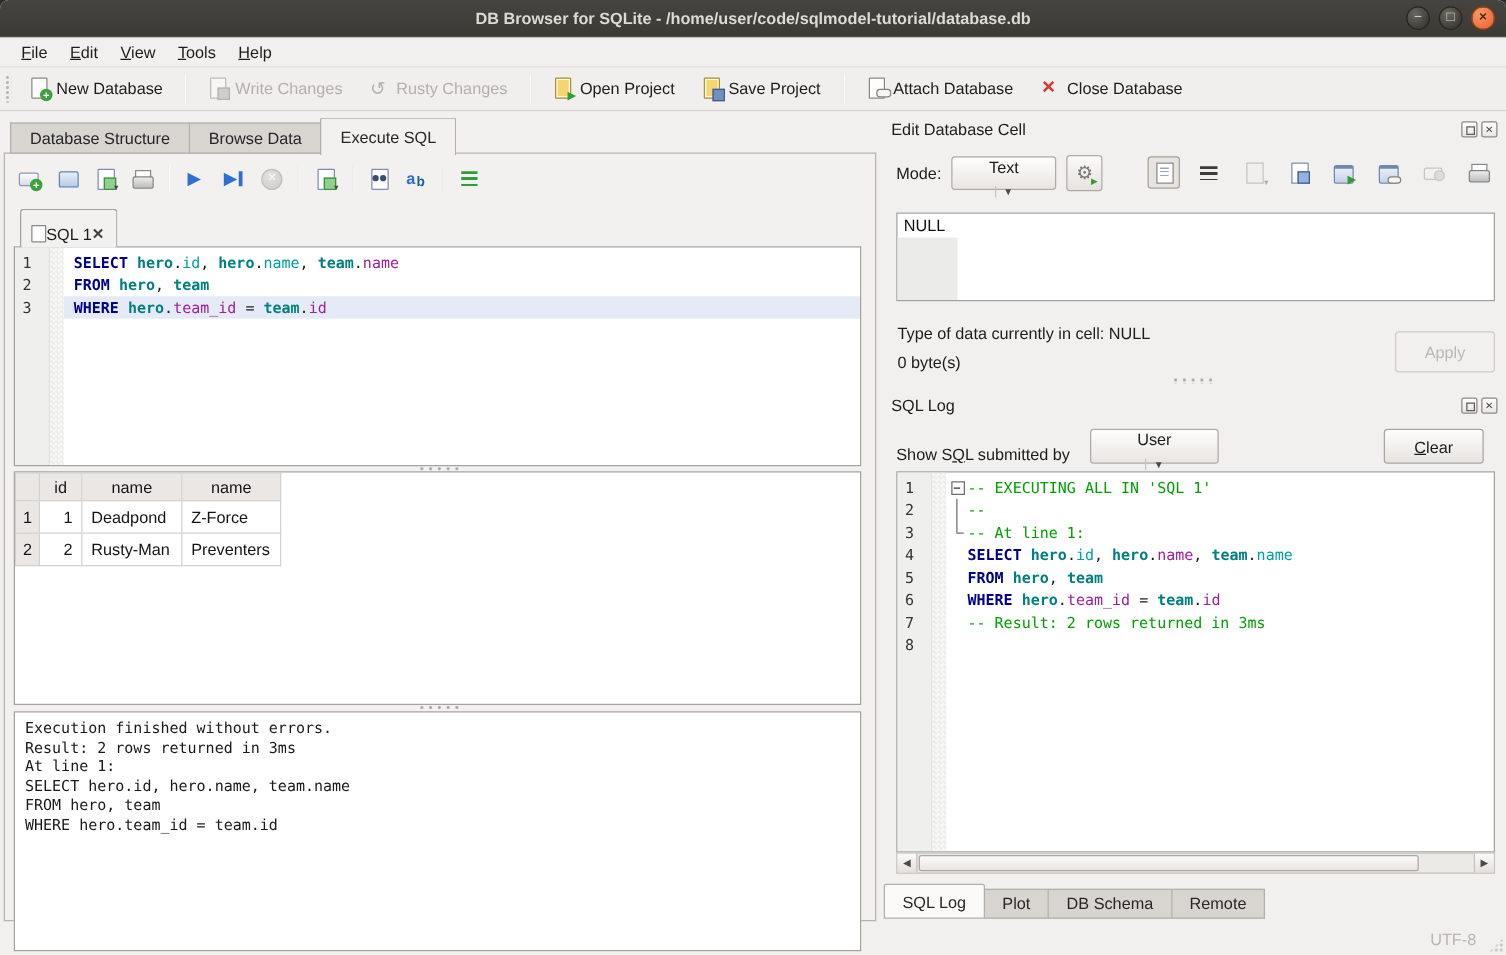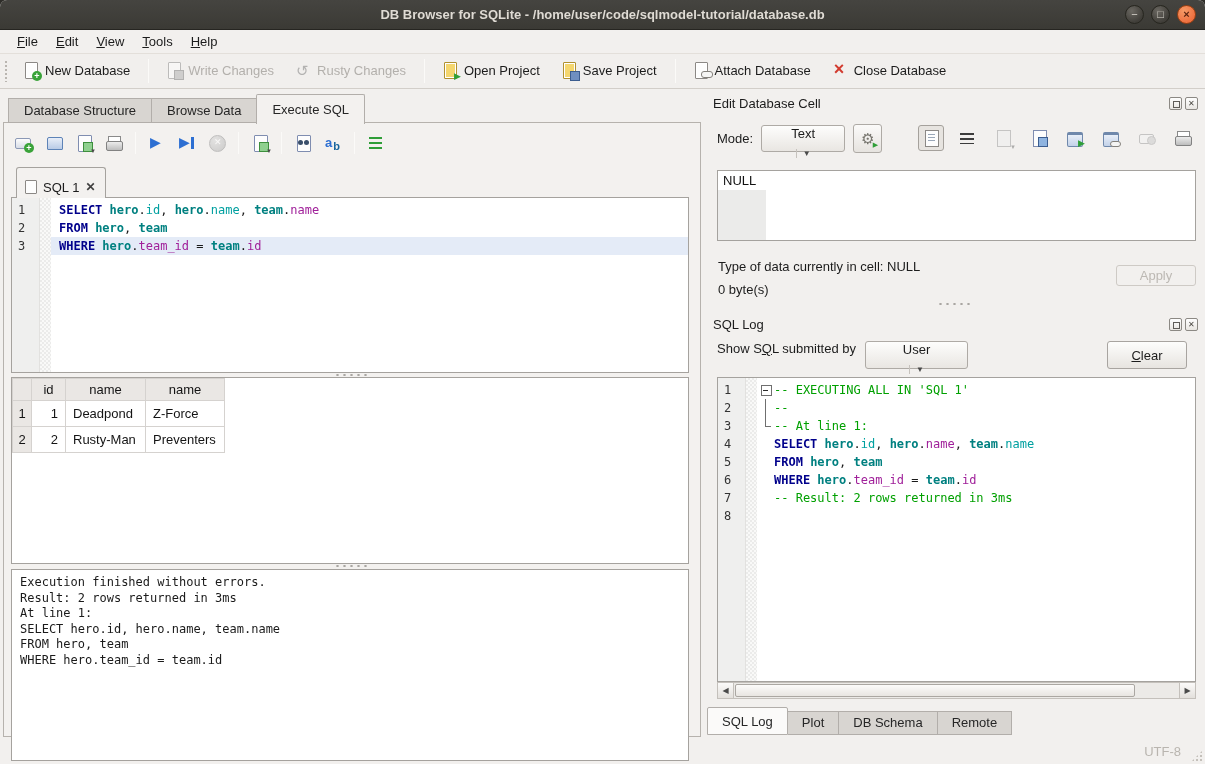--- a/index.html
+++ b/index.html
@@ -126,21 +126,21 @@
     border-radius:50%; background:#3a4f6b; box-shadow:6px 0 0 #3a4f6b; }
   .si-auto-format::before { content:"a"; position:absolute; left:1px; top:2px;
     font:bold 13px/13px "Liberation Sans",sans-serif; color:var(--c-accent-blue); }
   .si-auto-format::after { content:"b"; position:absolute; right:2px; bottom:0;
     font:bold 11px/11px "Liberation Sans",sans-serif; color:#17649c; }
   .si-toggle-word-wrap::before { content:""; position:absolute; left:2px; top:3px; width:13px; height:12px;
     background:repeating-linear-gradient(#2f9e38 0 2px, transparent 2px 5px); }
 
   
   .sqltab { position:absolute; left:12px; top:44px; height:31px; display:flex; align-items:center;
-    gap:6px; padding:8px 10px 0 8px; background:#f3f1ef; border:1px solid #a5a29e; border-bottom:none;
+    padding:8px 10px 0 8px; background:#f3f1ef; border:1px solid #a5a29e; border-bottom:none;
     border-radius:3px 3px 0 0; z-index:2; font-size:13px; color:#1c1c1c; }
   .sqltab .pg { width:12px; height:14px; background:#fdfdfd; border:1px solid #8b8885; border-radius:1px;
     display:inline-block; }
   .sqltab .closex { font-size:12px; font-weight:bold; color:#3f3f3f; }
 
   
   .codebox { position:absolute; background:#fff; border:1px solid #a5a29e; overflow:hidden;
     font-family:"DejaVu Sans Mono", monospace; font-size:12px; }
   .codebox::before { content:""; position:absolute; left:0; top:0; bottom:0; width:27px;
     background:#efefee; border-right:1px solid #e2e1df; }
@@ -246,28 +246,28 @@
   .ci-set-null::after { content:""; position:absolute; right:0; bottom:2px; width:7px; height:7px;
     border-radius:50%; background:#c9c7c4; border:1px solid #a5a3a0; }
 
   .cellbox { position:absolute; left:12px; width:479px; top:81px; height:71px; background:#fff;
     border:1px solid #a5a29e; font-size:13px; color:#111; }
   .cellbox .cellval { position:relative; z-index:1; display:inline-block; padding:2px 5px 0 5px; }
   .cellgutter { position:absolute; left:0; top:19px; bottom:0; width:48px; background:#ebebea; }
 
   .typeinfo { position:absolute; left:13px; top:170px; font-size:13px; color:#1c1c1c; }
   .sizeinfo { position:absolute; left:13px; top:193px; font-size:13px; color:#1c1c1c; }
-  .applybtn, .clearbtn { position:absolute; height:21px; width:80px; border-radius:3px; font-size:13px; }
+  .applybtn, .clearbtn { position:absolute; height:33px; width:80px; border-radius:3px; font-size:13px; }
   .applybtn { right:9px; top:176px; background:#f2f0ee; border:1px solid #cecac5;
     color:#bcb8b3; }
   .clearbtn { right:9px; top:0px; position:relative; background:linear-gradient(#fdfdfc,#e7e4e0);
     border:1px solid #a8a4a0; color:#1c1c1c; height:28px; }
   .hsplit.rsplit { left:0; right:0; top:213px; }
   .filterrow { position:absolute; left:12px; right:9px; top:252px; height:30px; display:flex;
-    align-items:flex-start; gap:9px; font-size:13px; color:#1c1c1c; }
+    align-items:flex-end; gap:16px; font-size:13px; color:#1c1c1c; }
   .filterrow .spacer { flex:1; }
   #logbox { left:12px; width:479px; top:288px; height:305px; }
 
   .hscroll { position:absolute; left:12px; width:479px; top:593px; height:17px;
     border:1px solid #c4c0bb; background:#eceae7; display:flex; align-items:center; }
   .harrow { width:16px; height:15px; display:flex; align-items:center; justify-content:center;
     font-size:8px; color:#4a4a4a; background:linear-gradient(#fbfaf9,#e3e0dc); }
   .harrow.l { border-right:1px solid #c4c0bb; } .harrow.r { border-left:1px solid #c4c0bb; margin-left:auto; }
   .hthumb { width:400px; height:13px; margin-left:1px; background:linear-gradient(#fcfbfa,#e8e5e1);
     border:1px solid #aba7a2; border-radius:2px; }

